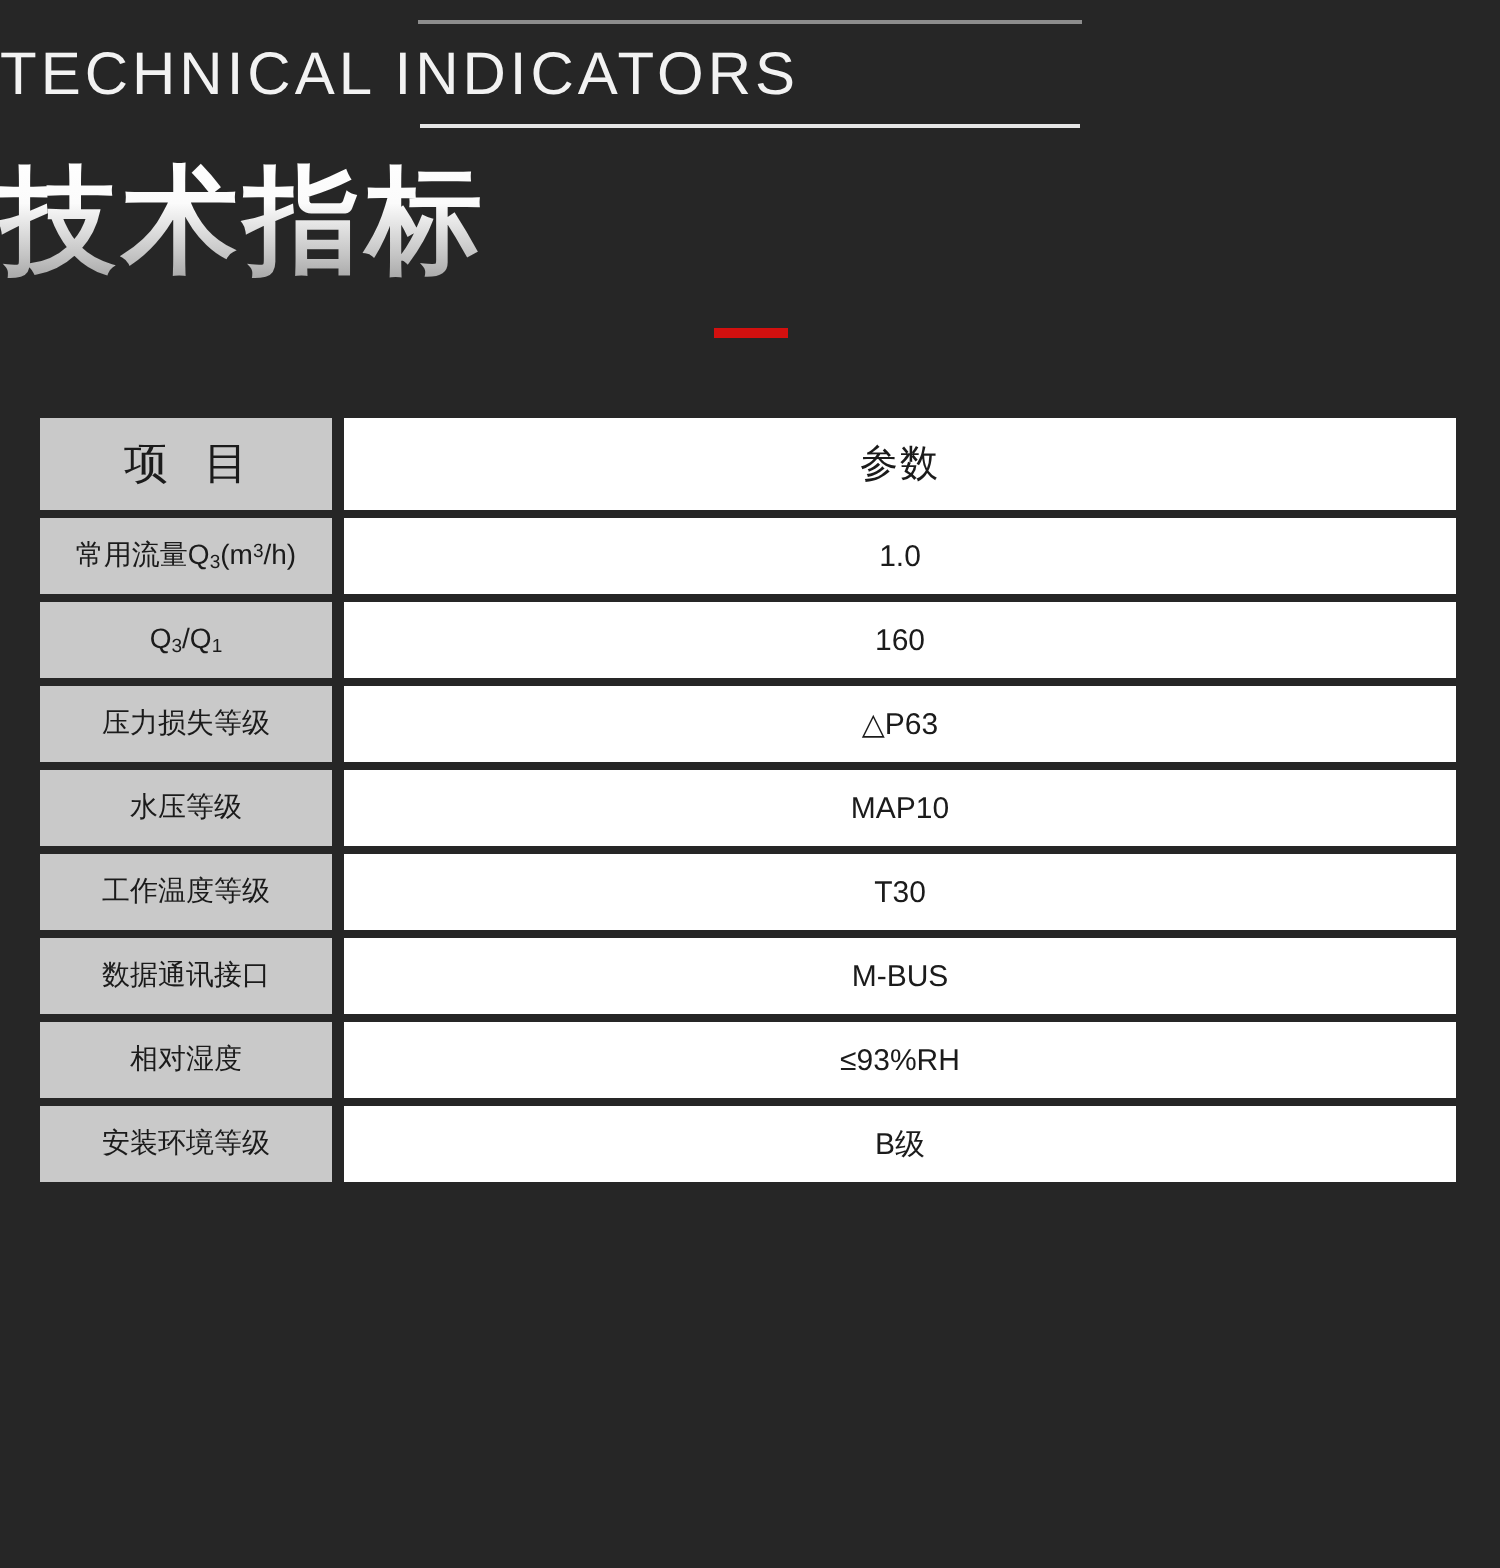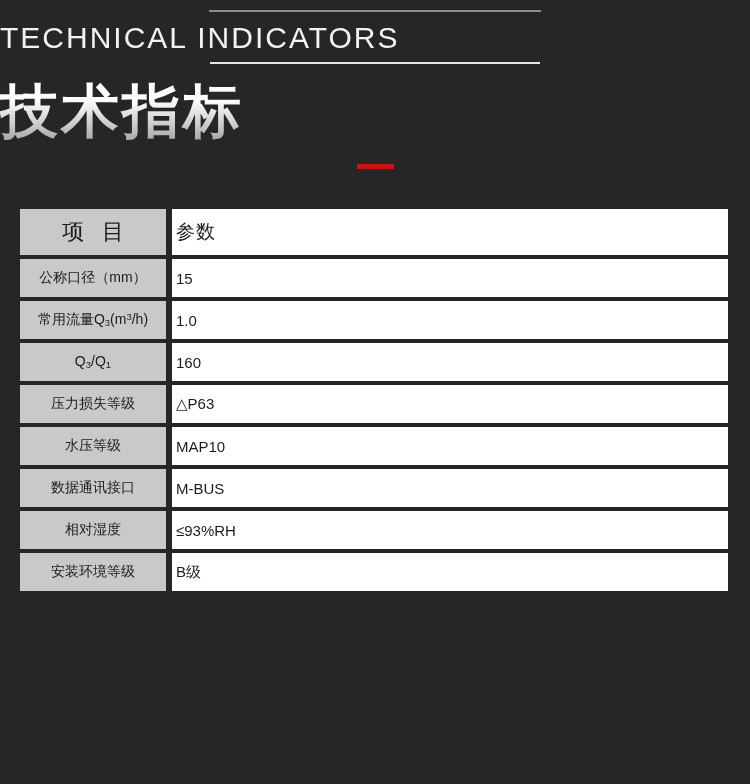--- a/index.html
+++ b/index.html
@@ -93,20 +93,21 @@
     height: 38px;
     border-bottom: 4px solid #262626;
     border-right: 6px solid #262626;
     padding: 0 2px;
     white-space: nowrap;
   }
 
   td.value {
     background: #ffffff;
     color: #1b1b1b;
+    text-align: center;
     font-size: 15px;
     height: 38px;
     border-bottom: 4px solid #262626;
     padding: 0 4px;
     white-space: nowrap;
   }
 
   tr.head td.label {
     font-size: 22px;
     height: 46px;
@@ -148,39 +149,39 @@
     <table class="spec">
       <colgroup>
         <col class="c-label">
         <col class="c-value">
       </colgroup>
       <tbody>
         <tr class="head">
           <td class="label">项 目</td>
           <td class="value">参数</td>
         </tr>
-      <tr>
-            <td class="label">公称口径（mm）</td>
-            <td class="value">15</td>
-          </tr>
           <tr>
             <td class="label">常用流量Q<sub>3</sub>(m<sup>3</sup>/h)</td>
             <td class="value">1.0</td>
           </tr>
           <tr>
             <td class="label">Q<sub>3</sub>/Q<sub>1</sub></td>
             <td class="value">160</td>
           </tr>
           <tr>
             <td class="label">压力损失等级</td>
             <td class="value">△P63</td>
           </tr>
           <tr>
             <td class="label">水压等级</td>
             <td class="value">MAP10</td>
+          </tr>
+          <tr>
+            <td class="label">工作温度等级</td>
+            <td class="value">T30</td>
           </tr>
           <tr>
             <td class="label">数据通讯接口</td>
             <td class="value">M-BUS</td>
           </tr>
           <tr>
             <td class="label">相对湿度</td>
             <td class="value">≤93%RH</td>
           </tr>
           <tr class="last">

